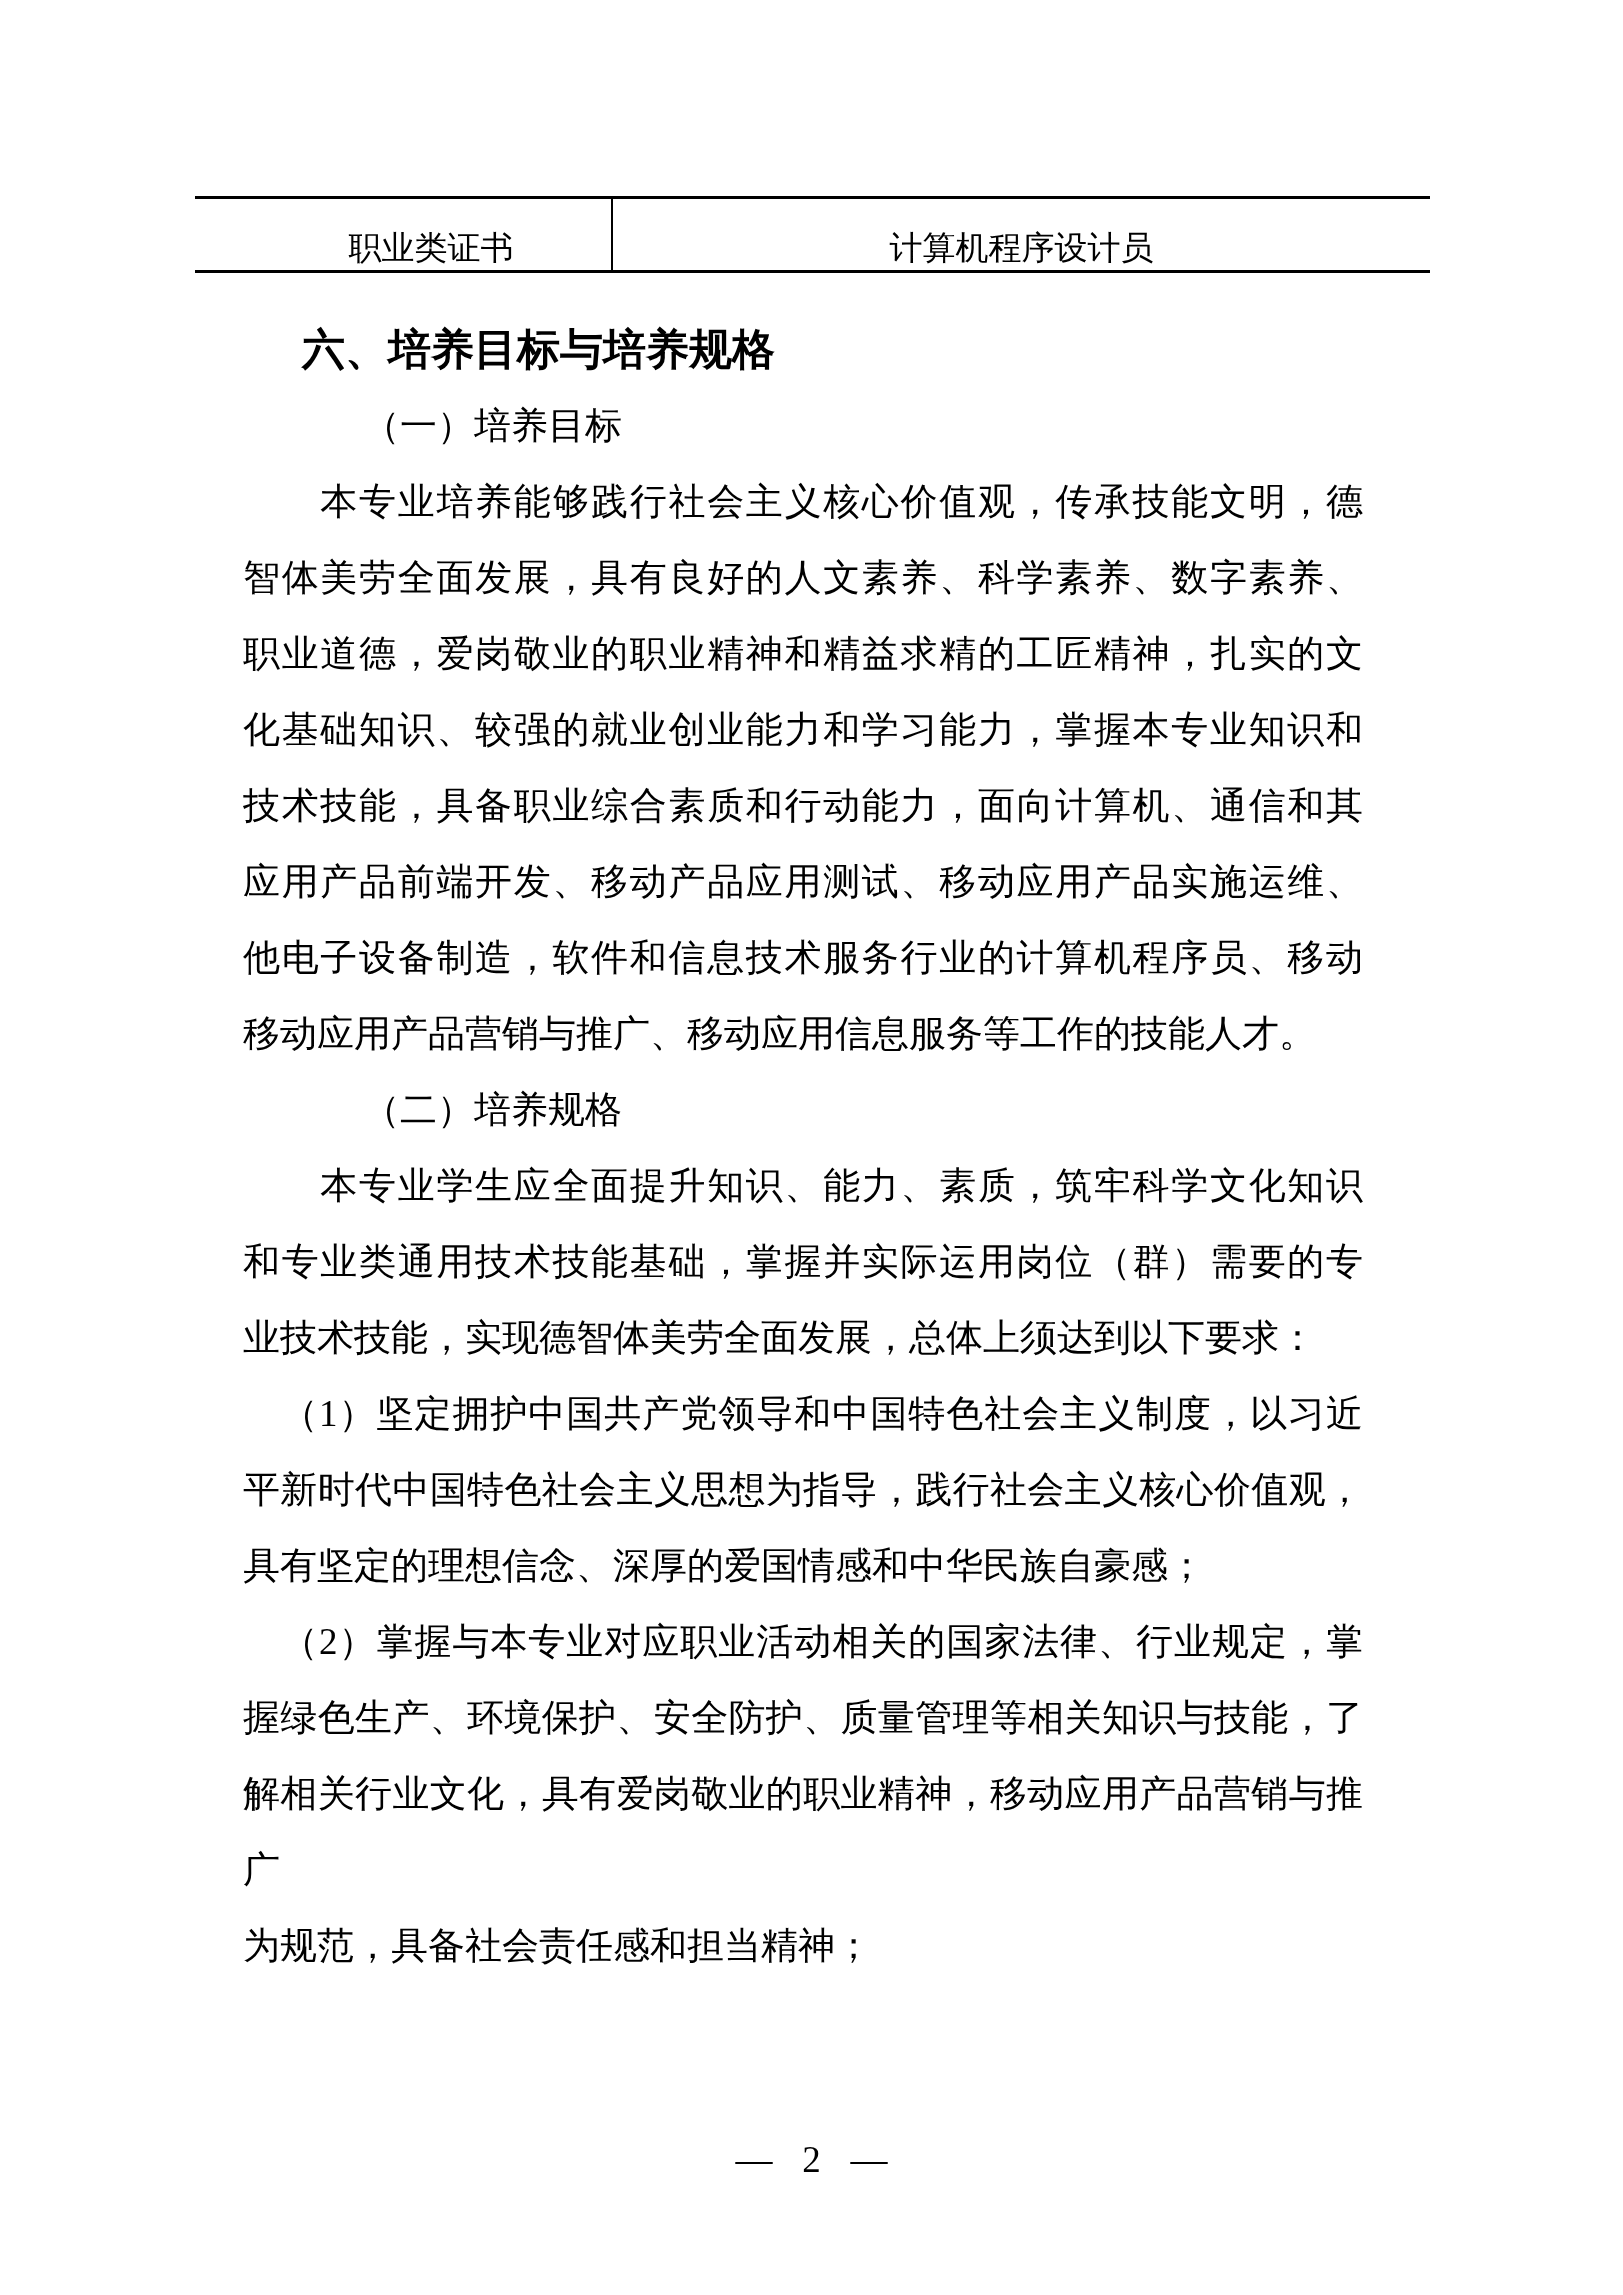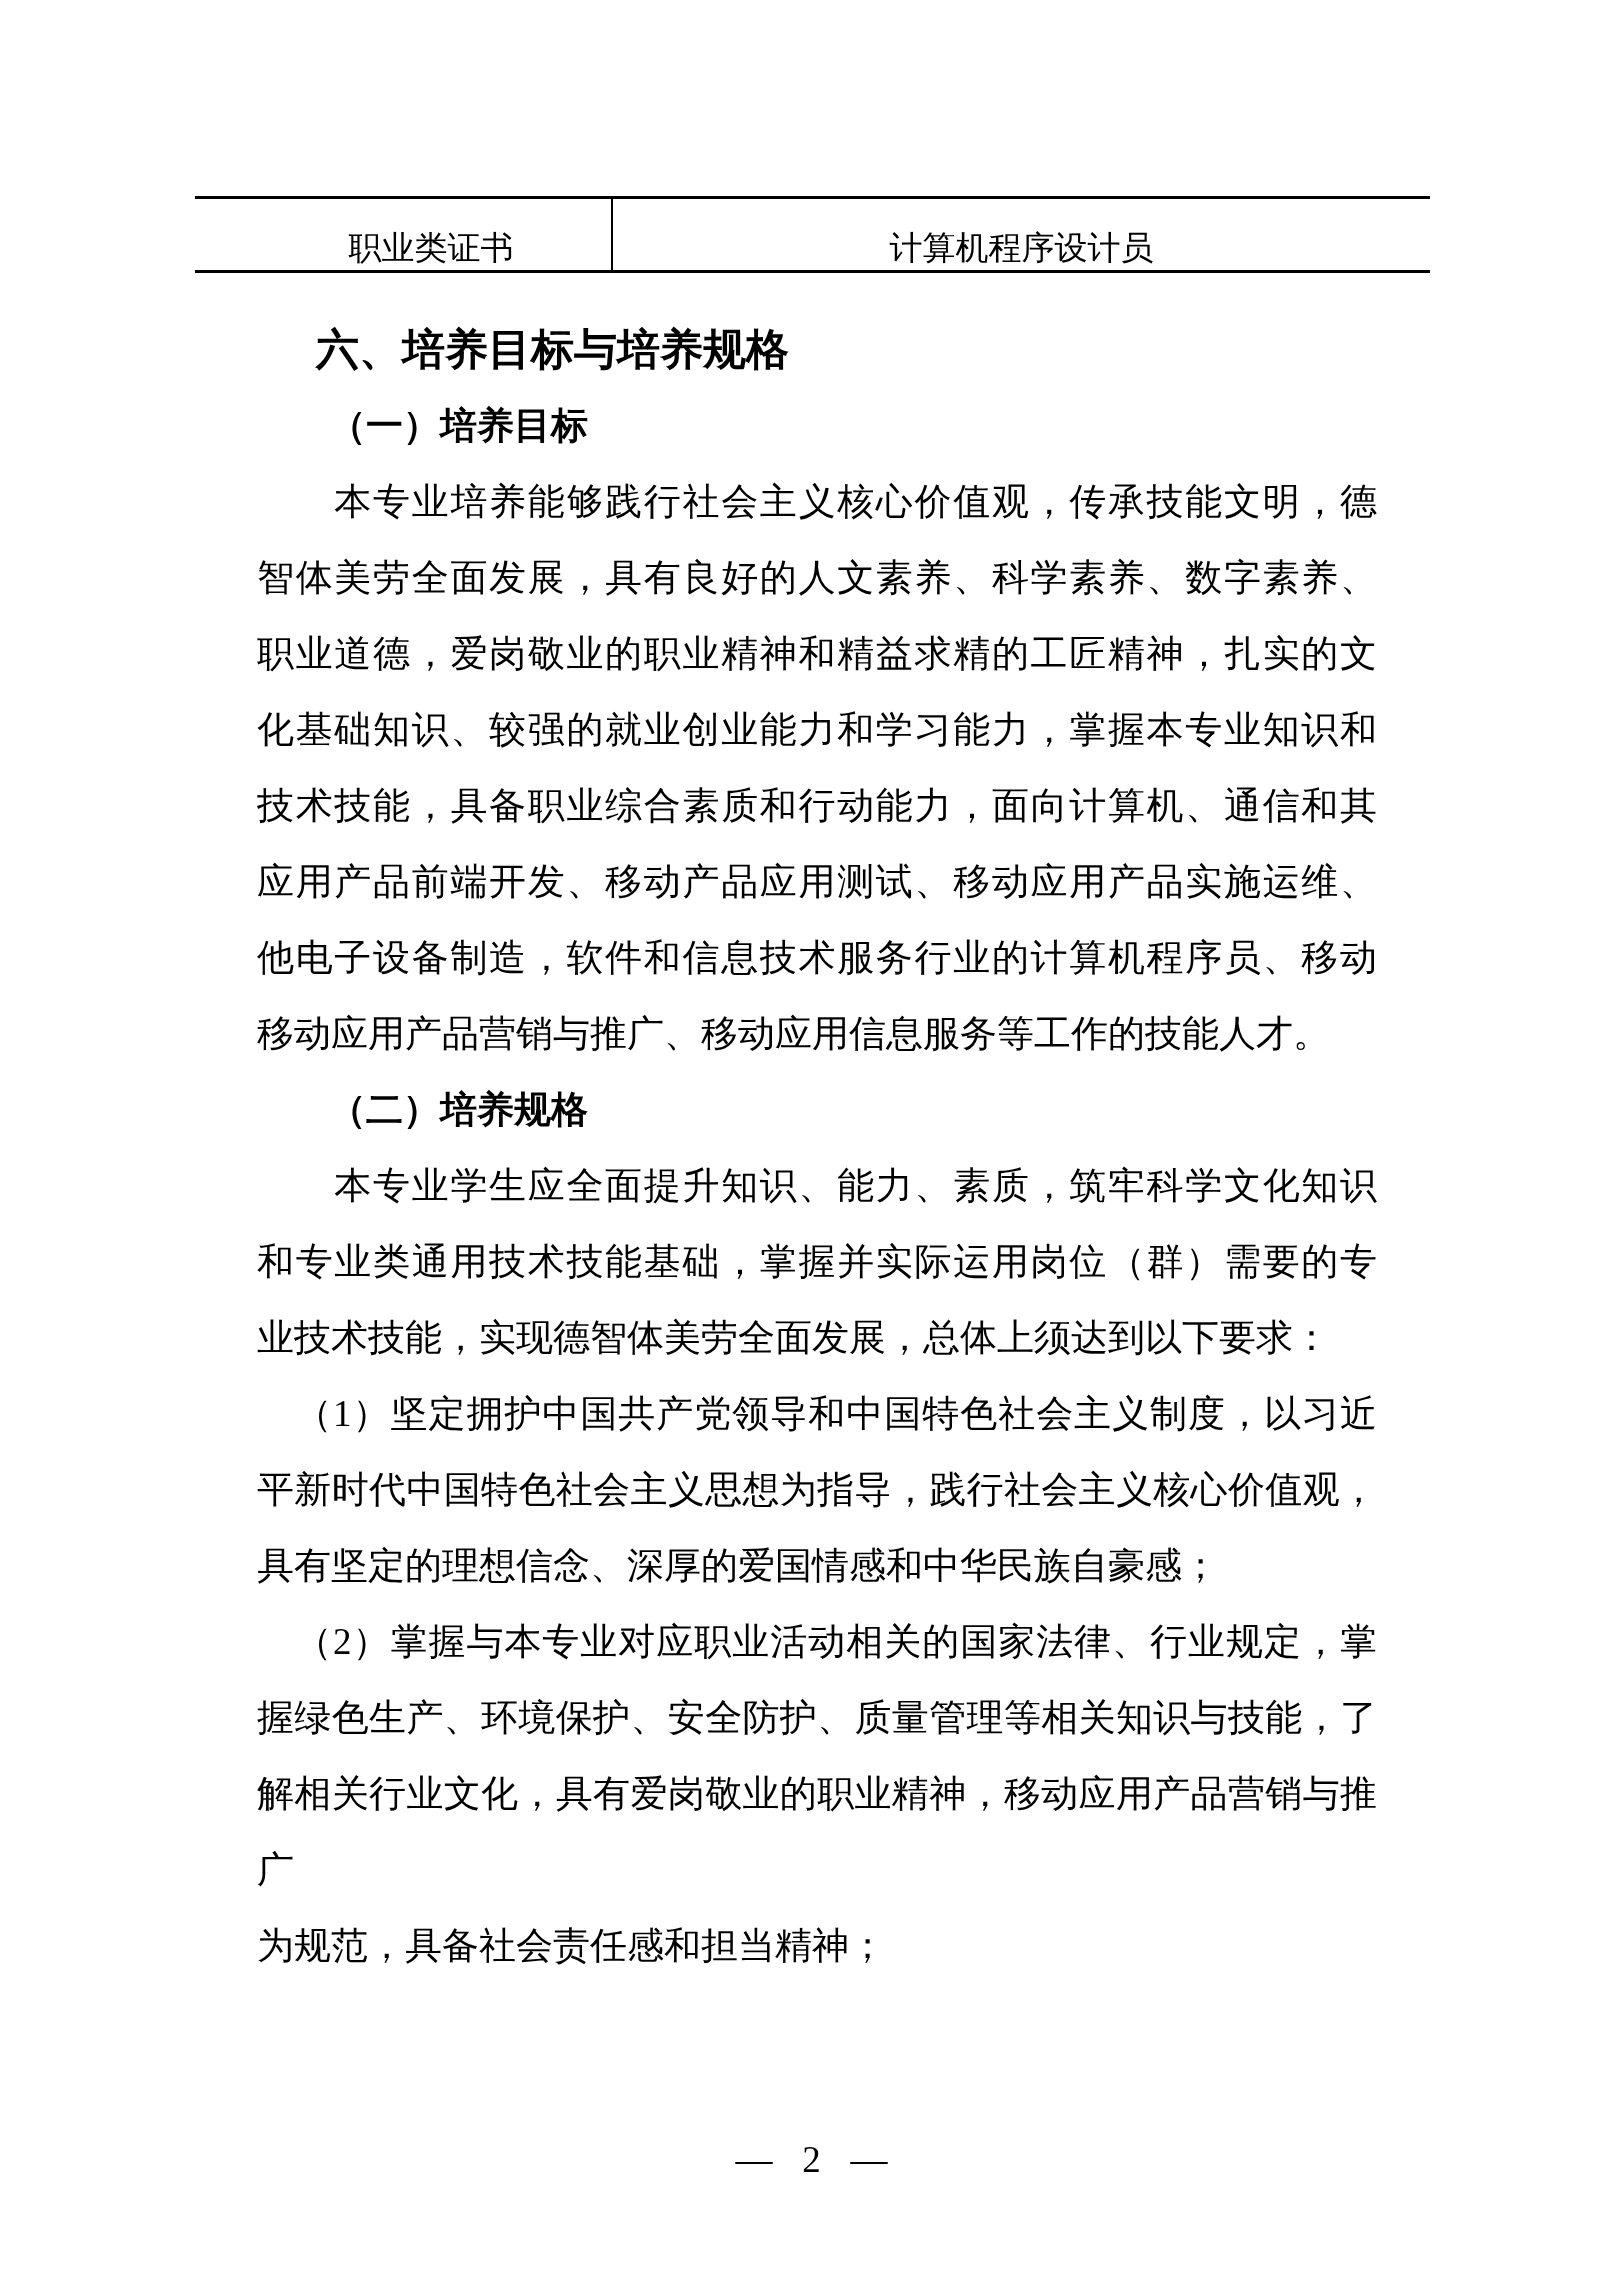--- a/index.html
+++ b/index.html
@@ -23,29 +23,29 @@
   }
   .cert-table .cell-left{
     width:418px;box-sizing:border-box;border-right:2.6px solid #000;justify-content:center;
   }
   .cert-table .cell-right{flex:1;}
   .cert-table .cell-left span{transform:translate(28px,14.3px);}
   .cert-table .cell-right span{transform:translateY(14.3px);}
 
   
   .flow{
-    position:absolute;left:257px;top:312px;width:1120px;
+    position:absolute;left:243px;top:312px;width:1120px;
   }
   .section-heading{
     font-size:43px;font-weight:700;line-height:76px;
     margin:0 0 0 59px;white-space:nowrap;
   }
   .subheading{
-    font-size:37px;font-weight:700;line-height:76px;
-    margin:0 0 0 72px;white-space:nowrap;
+    font-size:37px;font-weight:400;line-height:76px;
+    margin:0 0 0 120px;white-space:nowrap;
   }
   .para{margin:0;}
   .para .line{
     font-size:37px;line-height:76px;
     text-align:justify;text-align-last:justify;
     text-justify:inter-character;
     overflow:hidden;
   }
   .para .line.last{text-align-last:left;}
 

